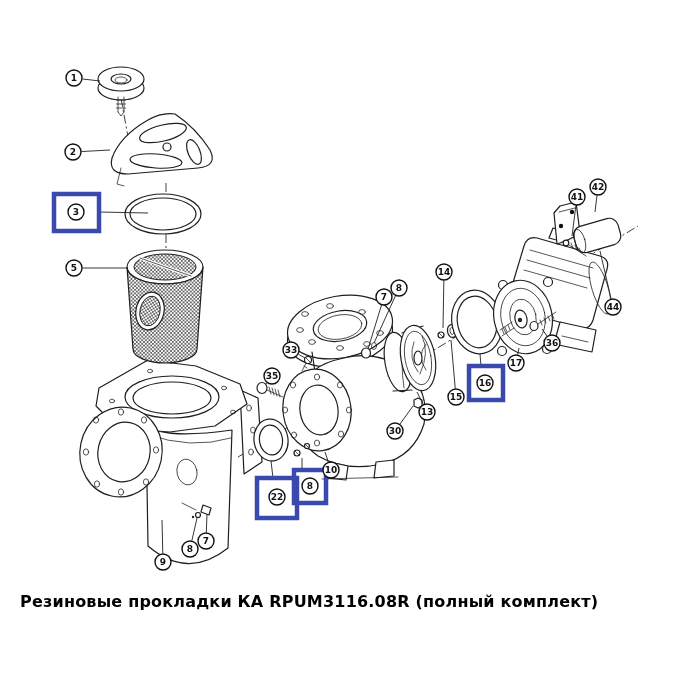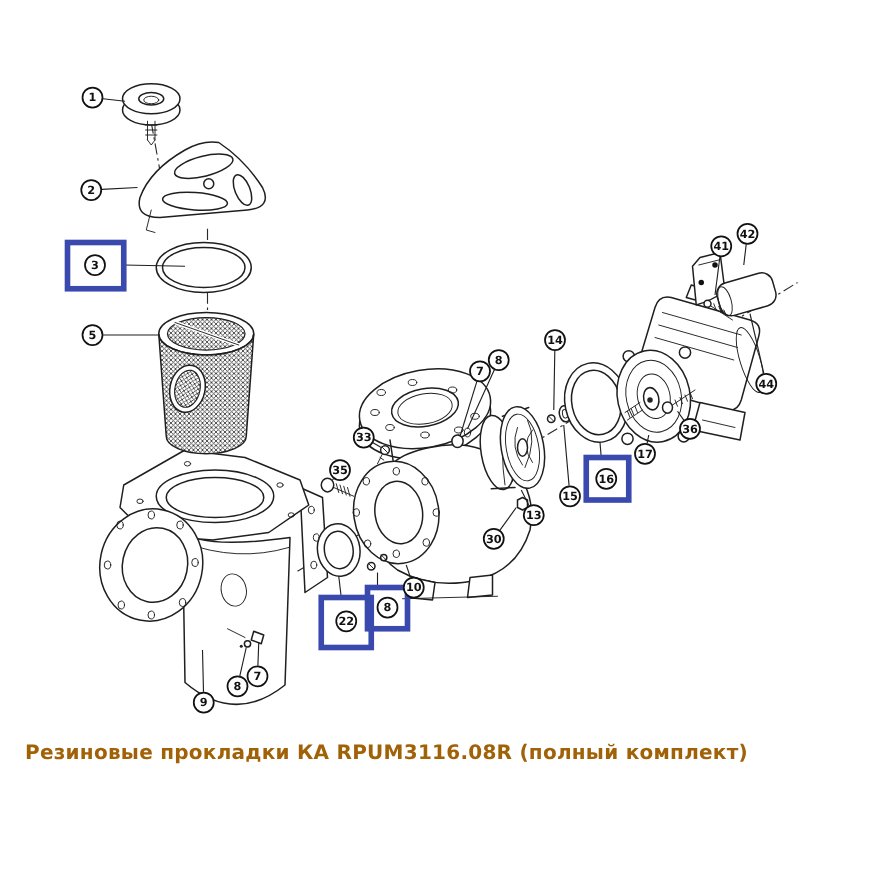--- a/index.html
+++ b/index.html
@@ -352,14 +352,14 @@
           <text x="577" y="200" class="ctext" font-size="8">41</text>
         </g>
         <g>
           <line x1="596.9872656247434" y1="195.43945312713885" x2="595" y2="212" class="leader"></line>
           <circle cx="598" cy="187" r="8" class="cnum"></circle>
           <text x="598" y="190" class="ctext" font-size="8">42</text>
         </g>
       </g>
   </svg>
 
-  <div class="caption" style="color: #a16207;">Резиновые прокладки КА RPUM3116.08R (полный комплект)</div>
+  <div class="caption" style="color: #000000;">Резиновые прокладки КА RPUM3116.08R (полный комплект)</div>
 </div>
 
 </body></html>

